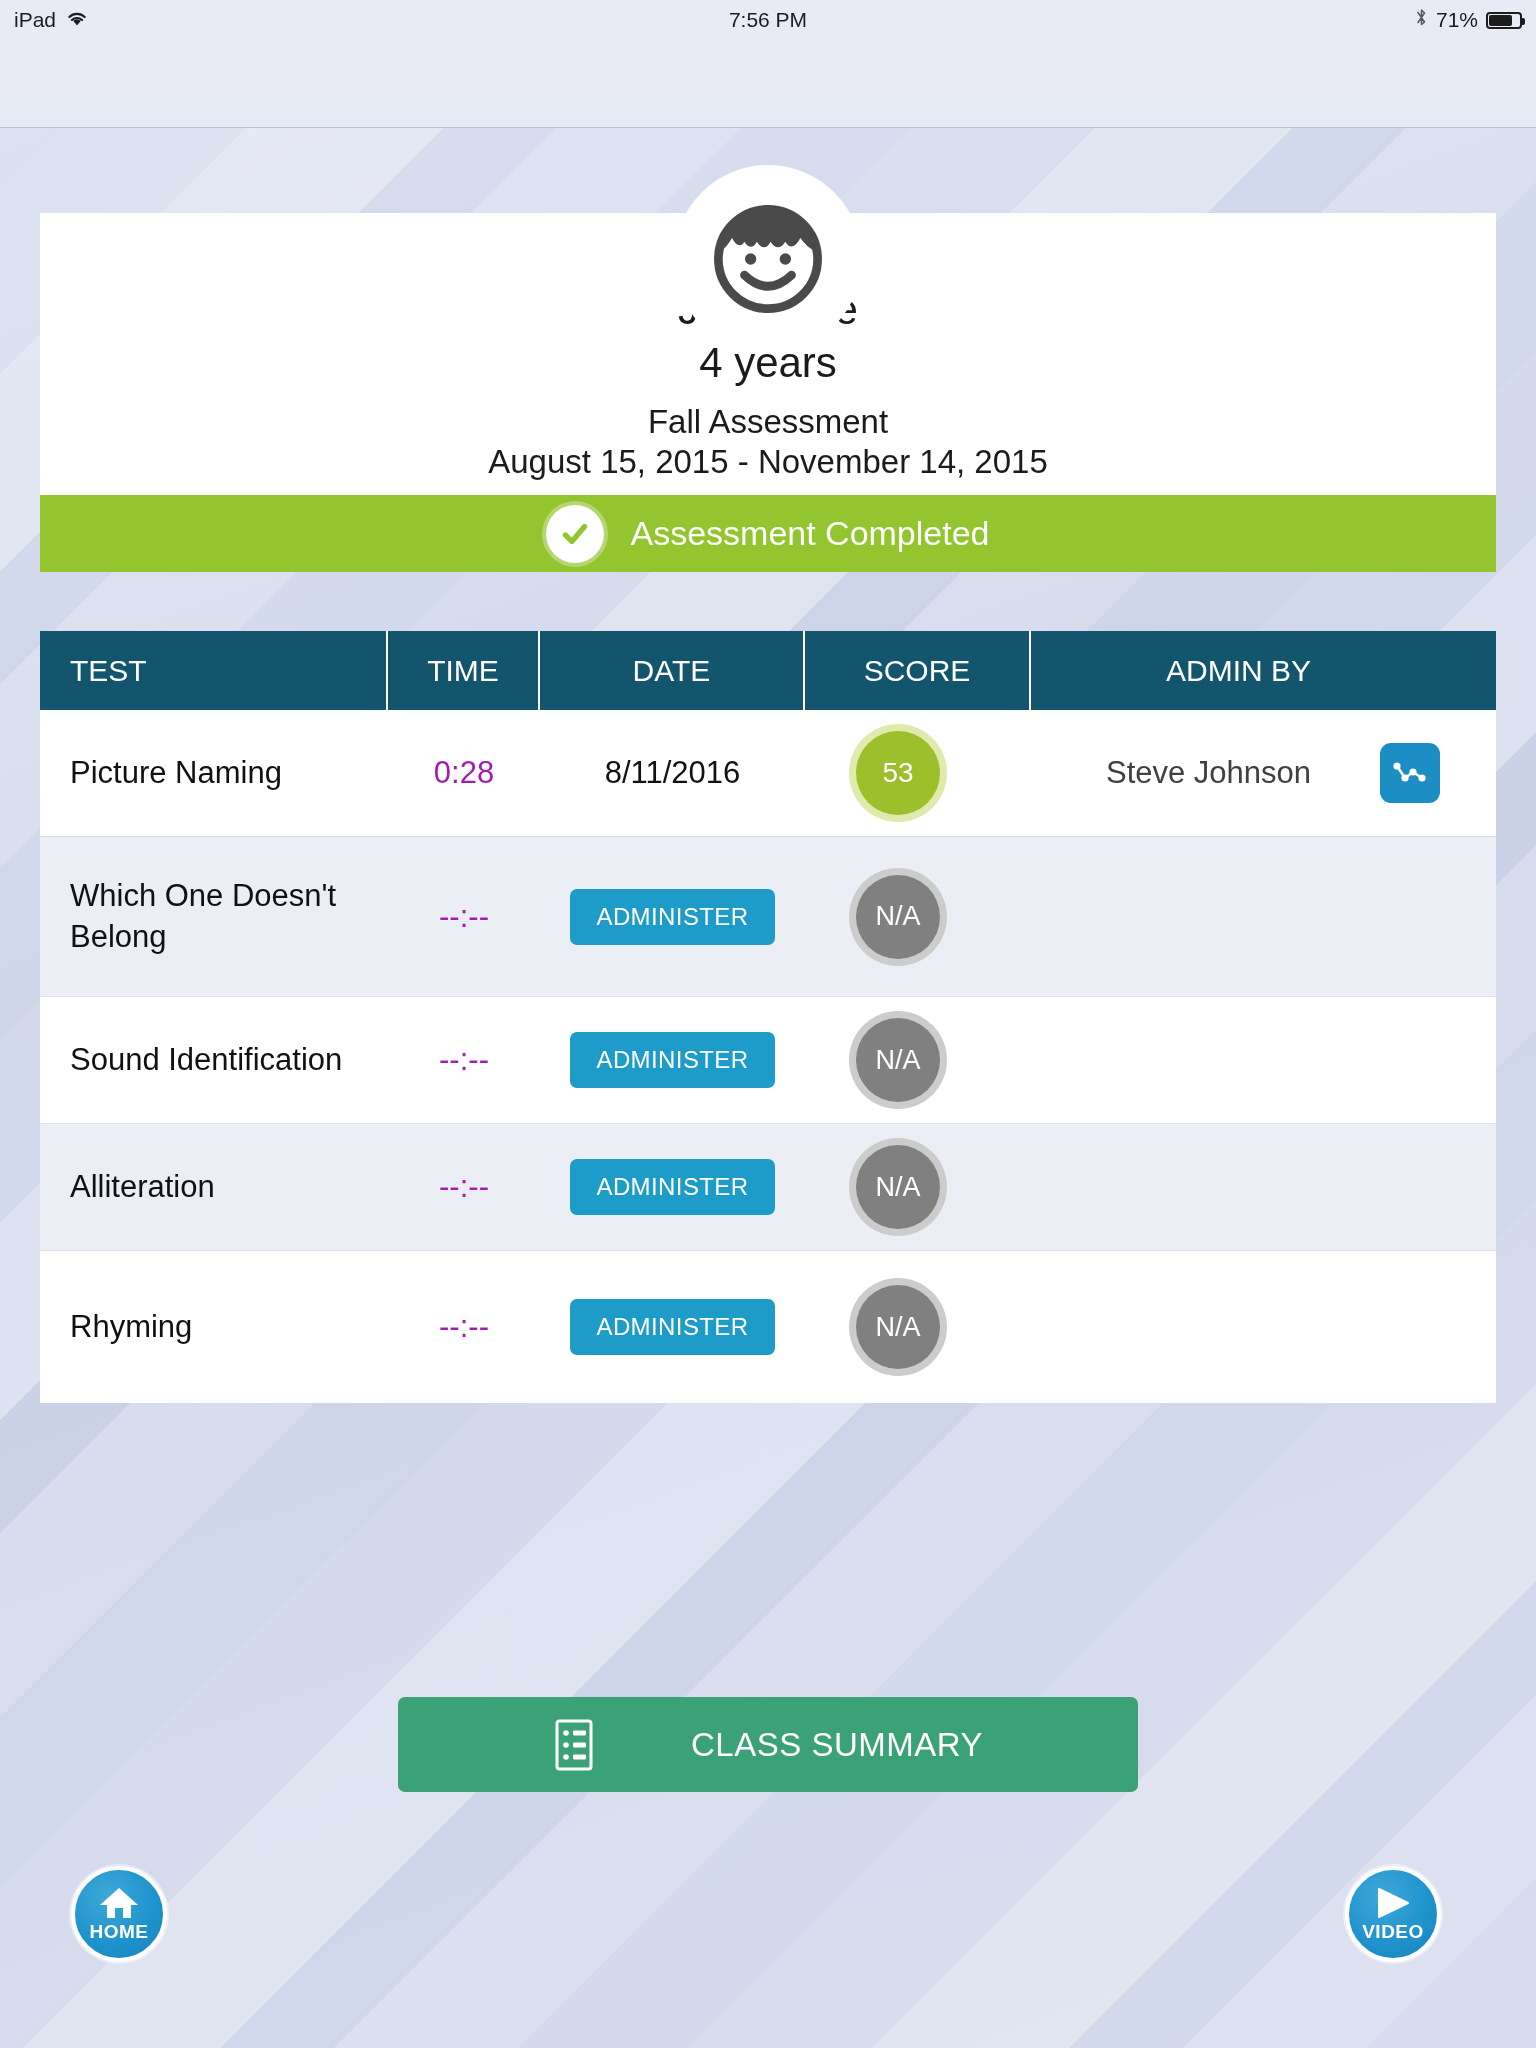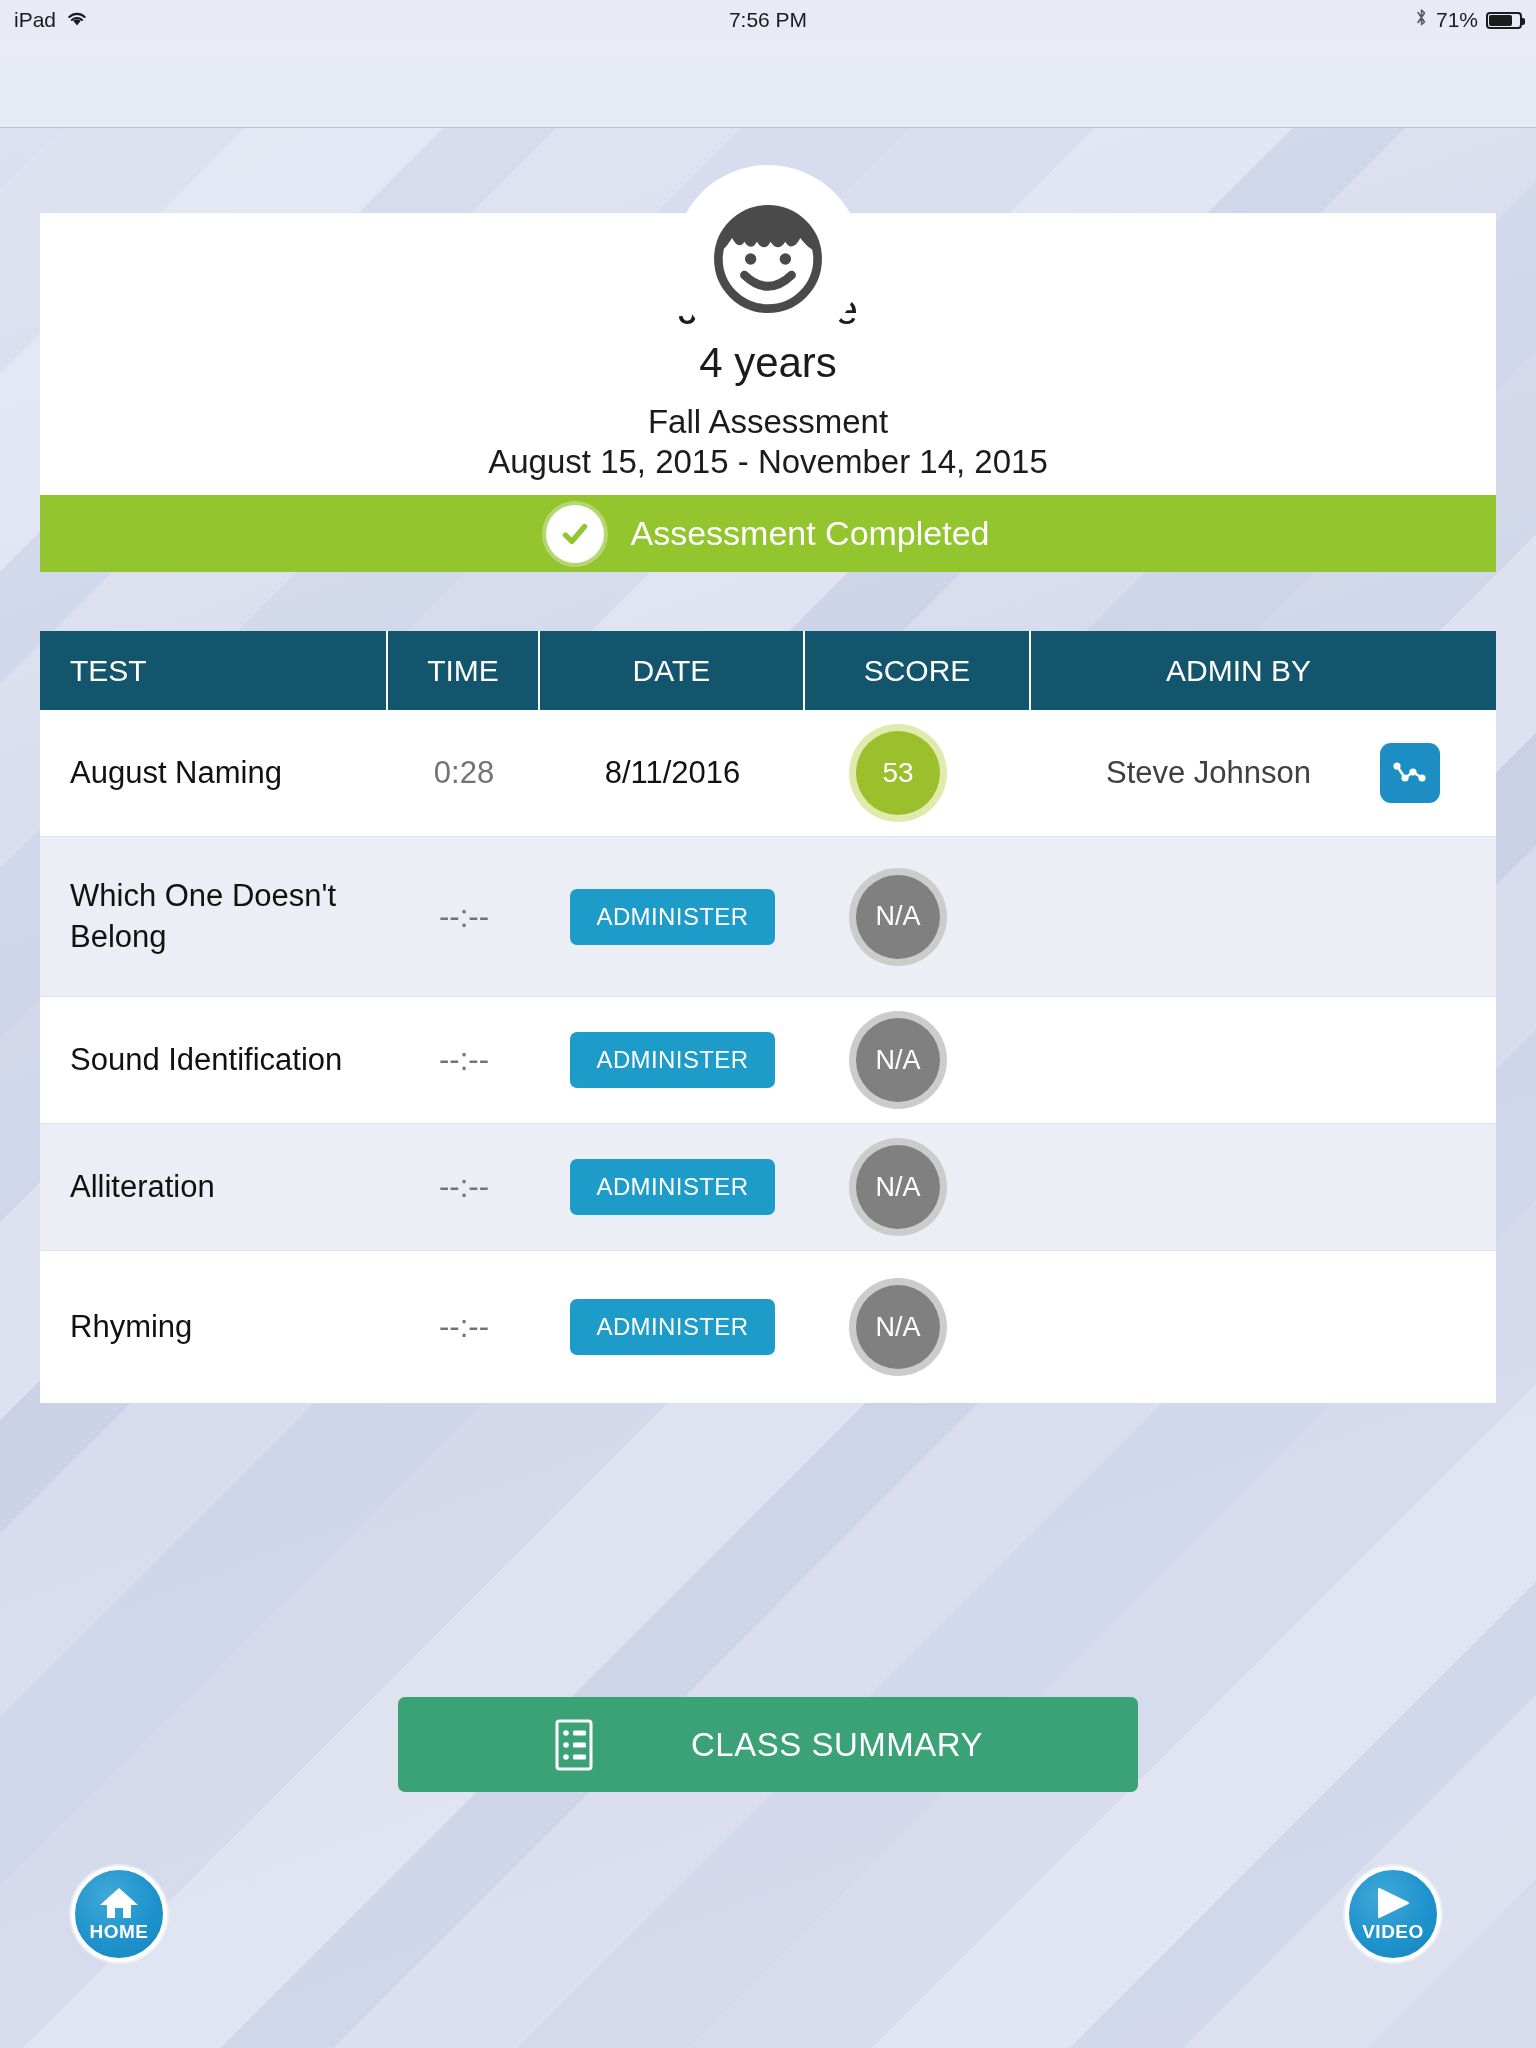--- a/index.html
+++ b/index.html
@@ -177,21 +177,21 @@
     display: flex;
     align-items: center;
     min-height: 127px;
     border-bottom: 1px solid #dfe2ec;
     position: relative;
   }
   .trow:last-child { border-bottom: none; }
   .trow.alt { background: #eceef6; }
   .trow .cell { display: flex; align-items: center; }
   .cell-test   { width: 348px; padding-left: 30px; font-size: 31px; color: #111; line-height: 1.3; }
-  .cell-time   { width: 152px; justify-content: center; font-size: 31px; color: #737373; }
+  .cell-time   { width: 152px; justify-content: center; font-size: 31px; color: #a21caf; }
   .cell-date   { width: 265px; justify-content: center; font-size: 31px; color: #111; }
   .cell-score  { width: 186px; justify-content: center; }
   .cell-admin  { flex: 1; justify-content: center; font-size: 31px; color: #404040; padding-right: 70px; }
 
   .administer-btn {
     background: #1d9bc9;
     color: #ffffff;
     font-size: 24px;
     letter-spacing: .4px;
     border: none;
@@ -335,21 +335,21 @@
   <div id="test-table">
     <div class="thead">
       <div class="cell c-test">TEST</div>
       <div class="cell c-time">TIME</div>
       <div class="cell c-date">DATE</div>
       <div class="cell c-score">SCORE</div>
       <div class="cell c-admin">ADMIN BY</div>
     </div>
 
     <div class="trow">
-      <div class="cell cell-test">August Naming</div>
+      <div class="cell cell-test">Picture Naming</div>
       <div class="cell cell-time">0:28</div>
       <div class="cell cell-date">8/11/2016</div>
       <div class="cell cell-score">
         <span class="score-badge green">53</span>
       </div>
       <div class="cell cell-admin">Steve Johnson</div>
       <button class="chart-icon-btn">
         <span>
           <svg viewBox="0 0 40 40">
             <polyline points="7,13 15,25 23,19 32,25" stroke="#ffffff" stroke-width="2.6" fill="none" stroke-linecap="round" stroke-linejoin="round"></polyline>

